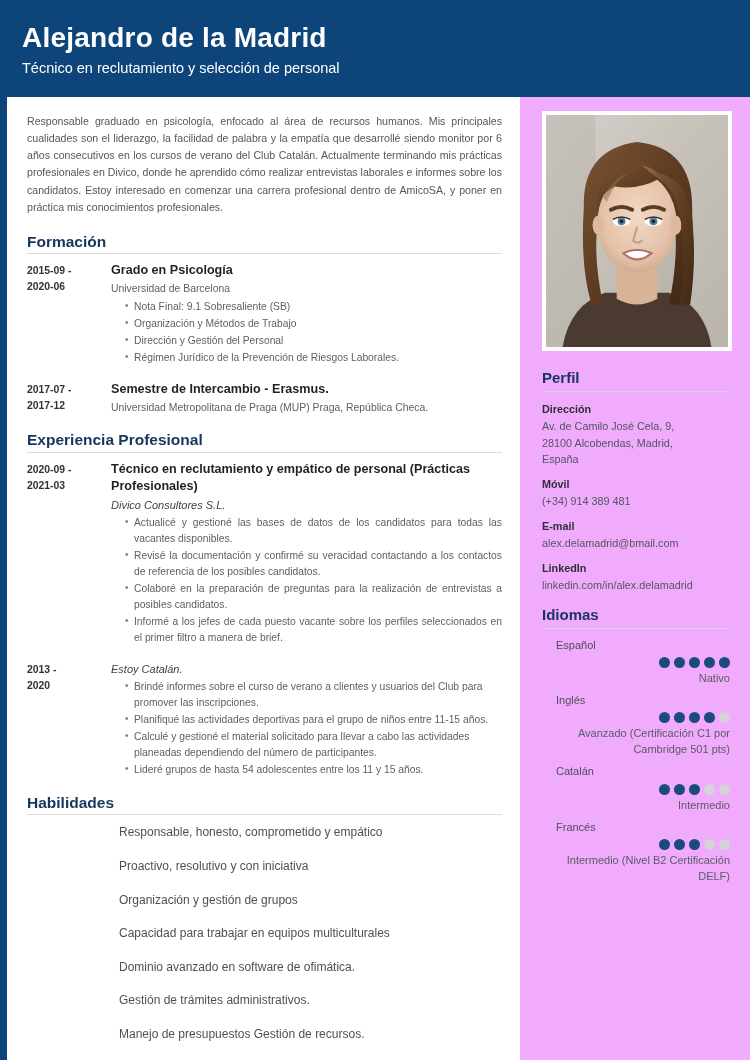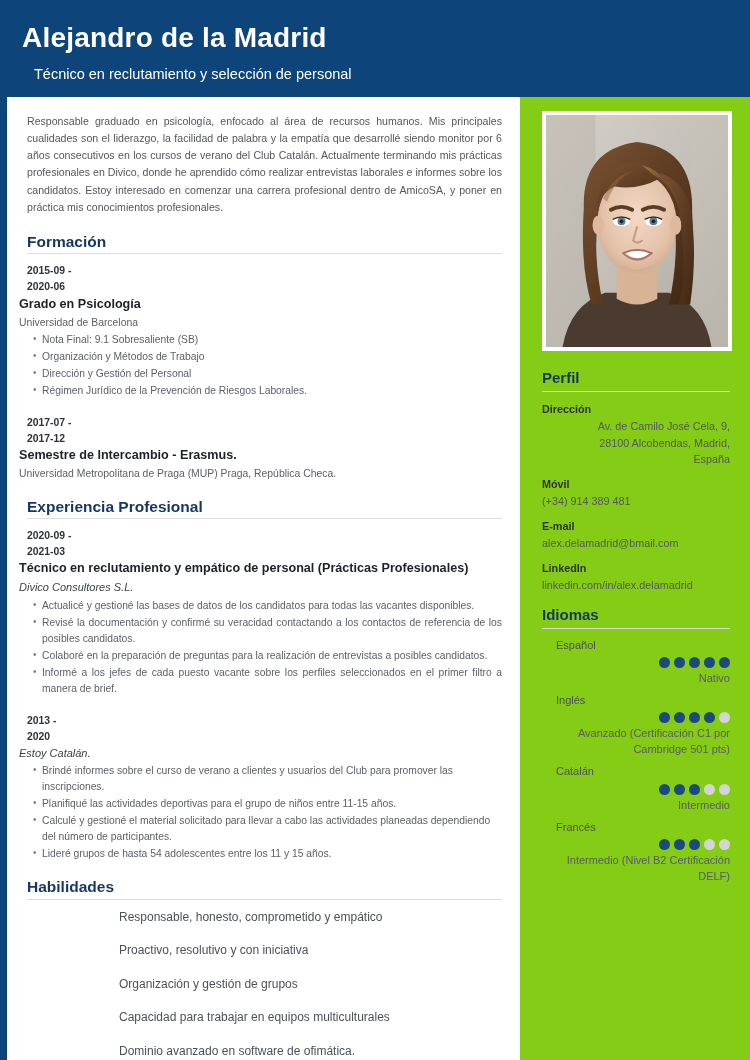--- a/index.html
+++ b/index.html
@@ -43,37 +43,37 @@
     letter-spacing:.2px;
     line-height:1.15;
     margin:0 0 6px 0;
     white-space:nowrap;
   }
   .header .role{
     color:#ffffff;
     font-size:14.5px;
     font-weight:400;
     line-height:1.2;
-    margin:12px;
+    margin:0;
     white-space:nowrap;
   }
 
   
   .body-wrap{
     position:absolute;left:0;top:97px;width:750px;height:963px;
   }
   .col-main{
     position:absolute;left:7px;top:0;width:513px;height:963px;
     background:#ffffff;
     box-sizing:border-box;
     padding:14px 14px 0 12px;
   }
   .col-side{
     position:absolute;left:520px;top:0;width:230px;height:963px;
-    background:#84cc16;
+    background:#f0abfc;
     box-sizing:border-box;
     padding:0 20px 0 22px;
   }
 
   
   .summary{
     font-size:10.6px;
     line-height:1.62;
     color:#53565c;
     text-align:justify;
@@ -88,21 +88,21 @@
     color:#17365d;
     margin:0 0 2px 8px;
     line-height:1.25;
   }
   .sec-rule{
     height:1px;background:#dcdcdf;
     margin:0 4px 8px 8px;
   }
 
   
-  .entry{display:flex;margin:0 0 14px 0;flex-direction:column;}
+  .entry{display:flex;margin:0 0 14px 0;}
   .entry .dates{
     width:84px;min-width:84px;
     margin-left:8px;
     font-size:10.4px;font-weight:bold;color:#2f3337;
     line-height:1.55;
     padding-top:1px;
   }
   .entry .detail{flex:1;padding-right:4px;}
   .entry .etitle{
     font-size:12.6px;font-weight:bold;color:#1d2226;
@@ -159,21 +159,21 @@
     line-height:1.25;margin:0 0 3px 0;
   }
   .side-rule{height:1px;background:#d7d7db;margin:0 0 9px 0;}
   .pf-label{
     font-size:10.8px;font-weight:bold;color:#2d3136;
     line-height:1.5;margin:0 0 1px 0;
   }
   .pf-value{
     font-size:10.8px;color:#53575e;line-height:1.55;margin:0 0 8px 0;
   }
-  .pf-value .ln{display:block;text-align:right;}
+  .pf-value .ln{display:block;}
 
   
   .lang{margin:0 0 6px 14px;}
   .lang-name{
     font-size:11px;color:#4c5057;line-height:1.4;margin:0 0 4px 0;
   }
   .dots{display:flex;justify-content:flex-end;gap:4px;margin:0 0 3px 0;}
   .dot{width:11px;height:11px;border-radius:50%;background:#d4d4d8;}
   .dot.on{background:#1c4a7e;}
   .lang-level{

